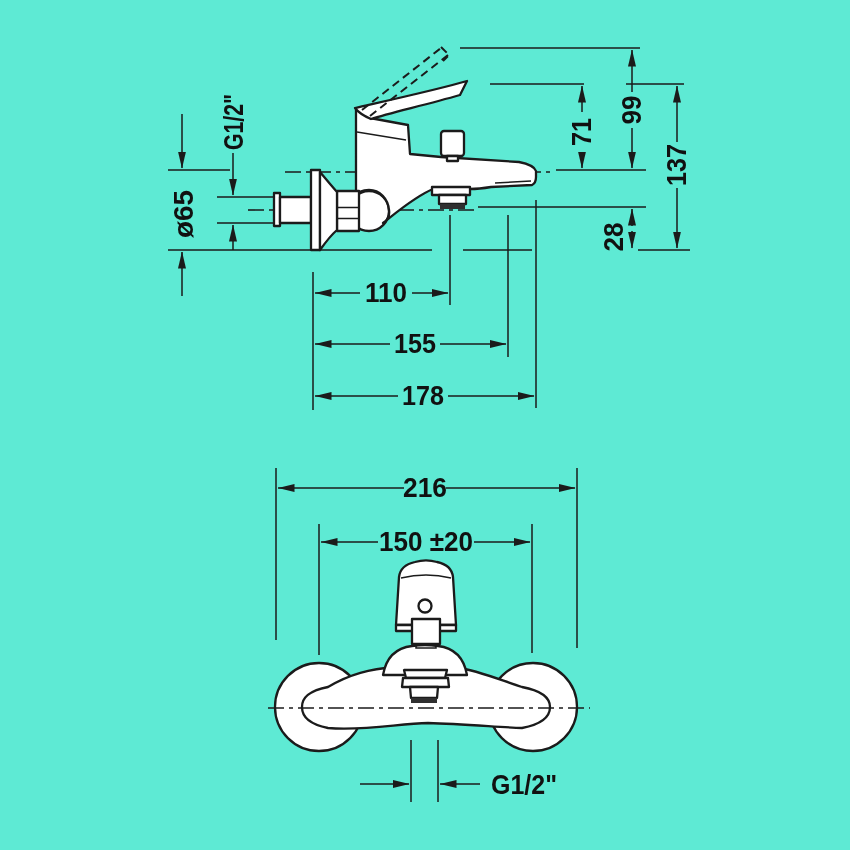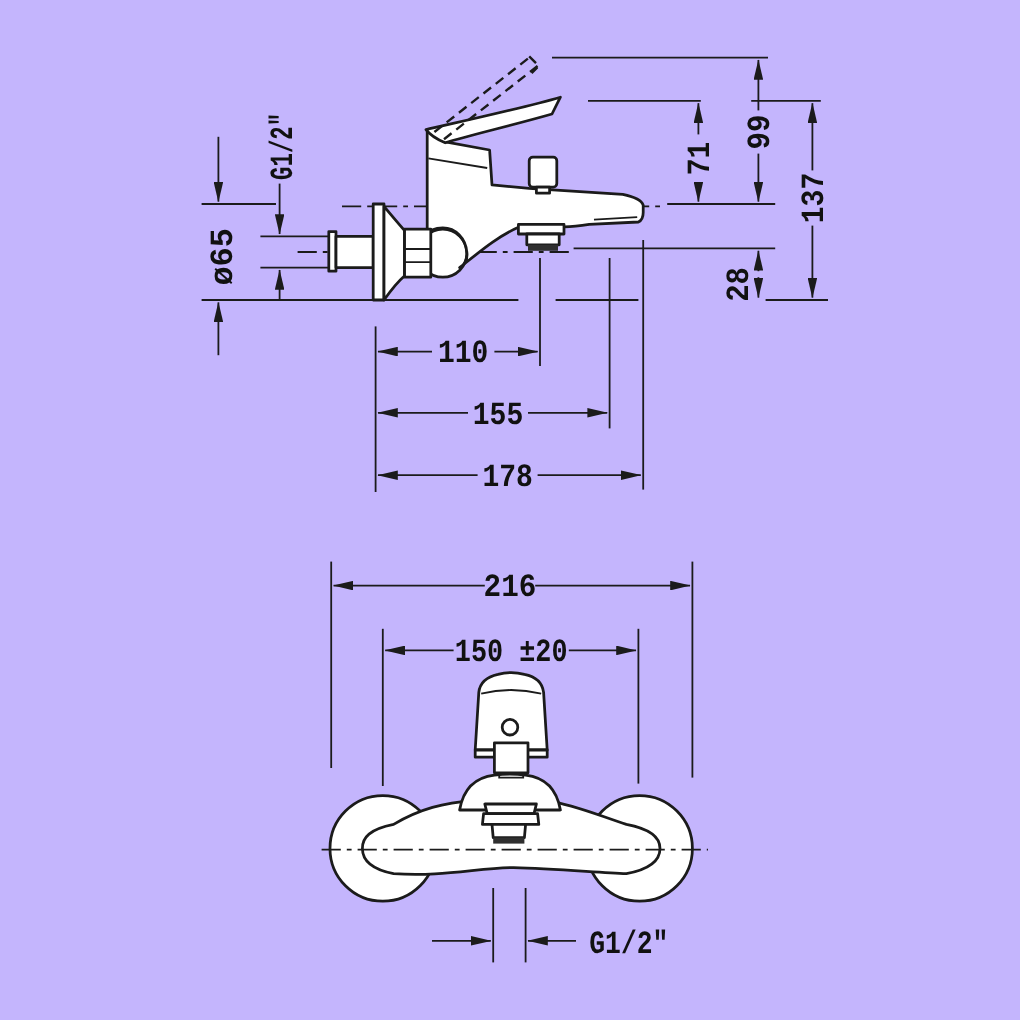--- a/index.html
+++ b/index.html
@@ -1,17 +1,17 @@
 <!DOCTYPE html>
 <html><head>
 <meta charset="utf-8">
 <style>
   html,body{margin:0;padding:0;background:#ffffff;}
-  .stage{position:relative;width:850px;height:850px;background:#c4b5fd;overflow:hidden;
-         font-family:Liberation Mono, monospace;}
+  .stage{position:relative;width:850px;height:850px;background:#5eead4;overflow:hidden;
+         font-family:Liberation Sans, sans-serif;}
   svg{display:block}
   .outline{fill:none;stroke:#1b1b1b;stroke-width:2.3;stroke-linejoin:round;stroke-linecap:round;}
   .solid{fill:#ffffff;stroke:#1b1b1b;stroke-width:2.3;stroke-linejoin:round;}
   .thin{fill:none;stroke:#1b1b1b;stroke-width:1.5;}
   .dash{fill:none;stroke:#1b1b1b;stroke-width:2;stroke-dasharray:8 5;stroke-linecap:butt;}
   .axis{fill:none;stroke:#1b1b1b;stroke-width:1.6;stroke-dasharray:16 5 4 5;}
   .dark{fill:#2f2f2f;stroke:none;}
   text{fill:#111;font-weight:700;font-size:27px;}
 </style>
 </head>

